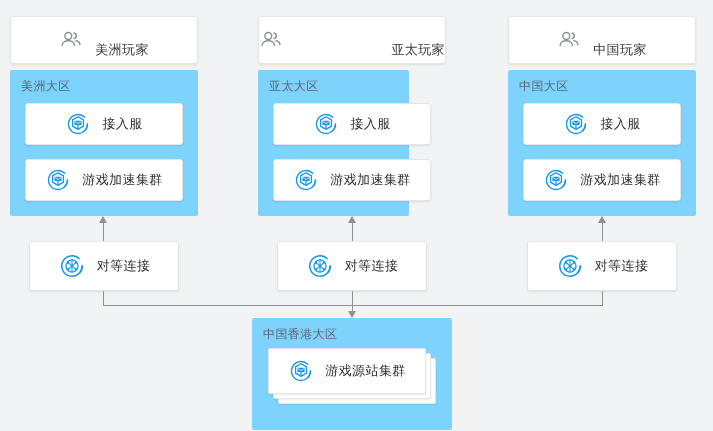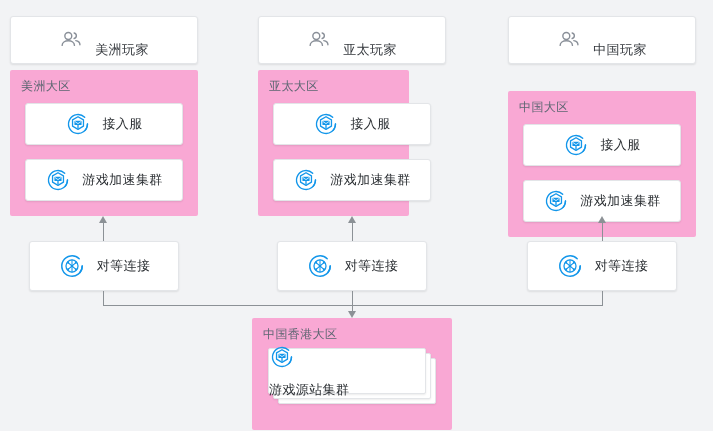--- a/index.html
+++ b/index.html
@@ -49,21 +49,21 @@
   .player-card {
     width: 188px;
     height: 48px;
     gap: 12px;
   }
   .player-card .label { color: #34383d; margin-top: 20px; }
 
   
   .region {
     position: absolute;
-    background: #f9a8d4;
+    background: #7dd3fc;
     border-radius: 2px;
     box-sizing: border-box;
   }
   .region-title {
     position: absolute;
     top: 8px;
     left: 11px;
     font-size: 12px;
     color: #5d6672;
     letter-spacing: 0.4px;
@@ -98,24 +98,23 @@
     box-sizing: border-box;
     width: 158px;
     height: 46px;
     box-shadow: 0 1px 2px rgba(0,0,0,0.08);
   }
   .stack .sheet-3 { left: 10px; top: 10px; }
   .stack .sheet-2 { left: 5px;  top: 5px;  }
   .stack .sheet-1 {
     left: 0; top: 0;
     display: flex;
-    align-items: flex-start;
+    align-items: center;
     justify-content: center;
     gap: 11px;
-    flex-direction: column;
   }
   .stack .label {
     font-size: 13px;
     color: #2b2f33;
     letter-spacing: 0.4px;
     white-space: nowrap;
   }
 
   
   .conn {
@@ -231,21 +230,21 @@
         </svg>
     </span>
     <span class="label">对等连接</span>
   </div>
 
   <div class="conn v-line" style="left:103px; top:218px; height:23px;"></div>
   <div class="arrow-up" style="left:99px; top:216px;"></div>
 
   <div class="conn v-line" style="left:103px; top:291px; height:15px;"></div>
 
-  <div class="card player-card" style="left:258px; top:16px;">
+  <div class="card player-card" style="left:258px; top:16px;justify-content:space-between;">
     <span class="ico">
       <svg width="24" height="24">
           <use href="#sym-users"></use>
         </svg>
     </span>
     <span class="label">亚太玩家</span>
   </div>
 
   <div class="region" style="left:258px; top:70px; width:151px; height:146px;">
     <span class="region-title">亚太大区</span>
@@ -282,21 +281,21 @@
 
   <div class="card player-card" style="left:508px; top:16px;justify-content:center;">
     <span class="ico">
       <svg width="24" height="24">
           <use href="#sym-users"></use>
         </svg>
     </span>
     <span class="label">中国玩家</span>
   </div>
 
-  <div class="region" style="left:508px; top:70px; width:188px; height:146px;margin-top:21px;">
+  <div class="region" style="left:508px; top:70px; width:188px; height:146px;">
     <span class="region-title">中国大区</span>
     <div class="card svc-card" style="left:15px; top:33px;">
       <span class="ico">
         <svg width="26" height="26">
             <use href="#sym-cube"></use>
           </svg>
       </span>
       <span class="label">接入服</span>
     </div>
     <div class="card svc-card" style="left:15px; top:89px;">

